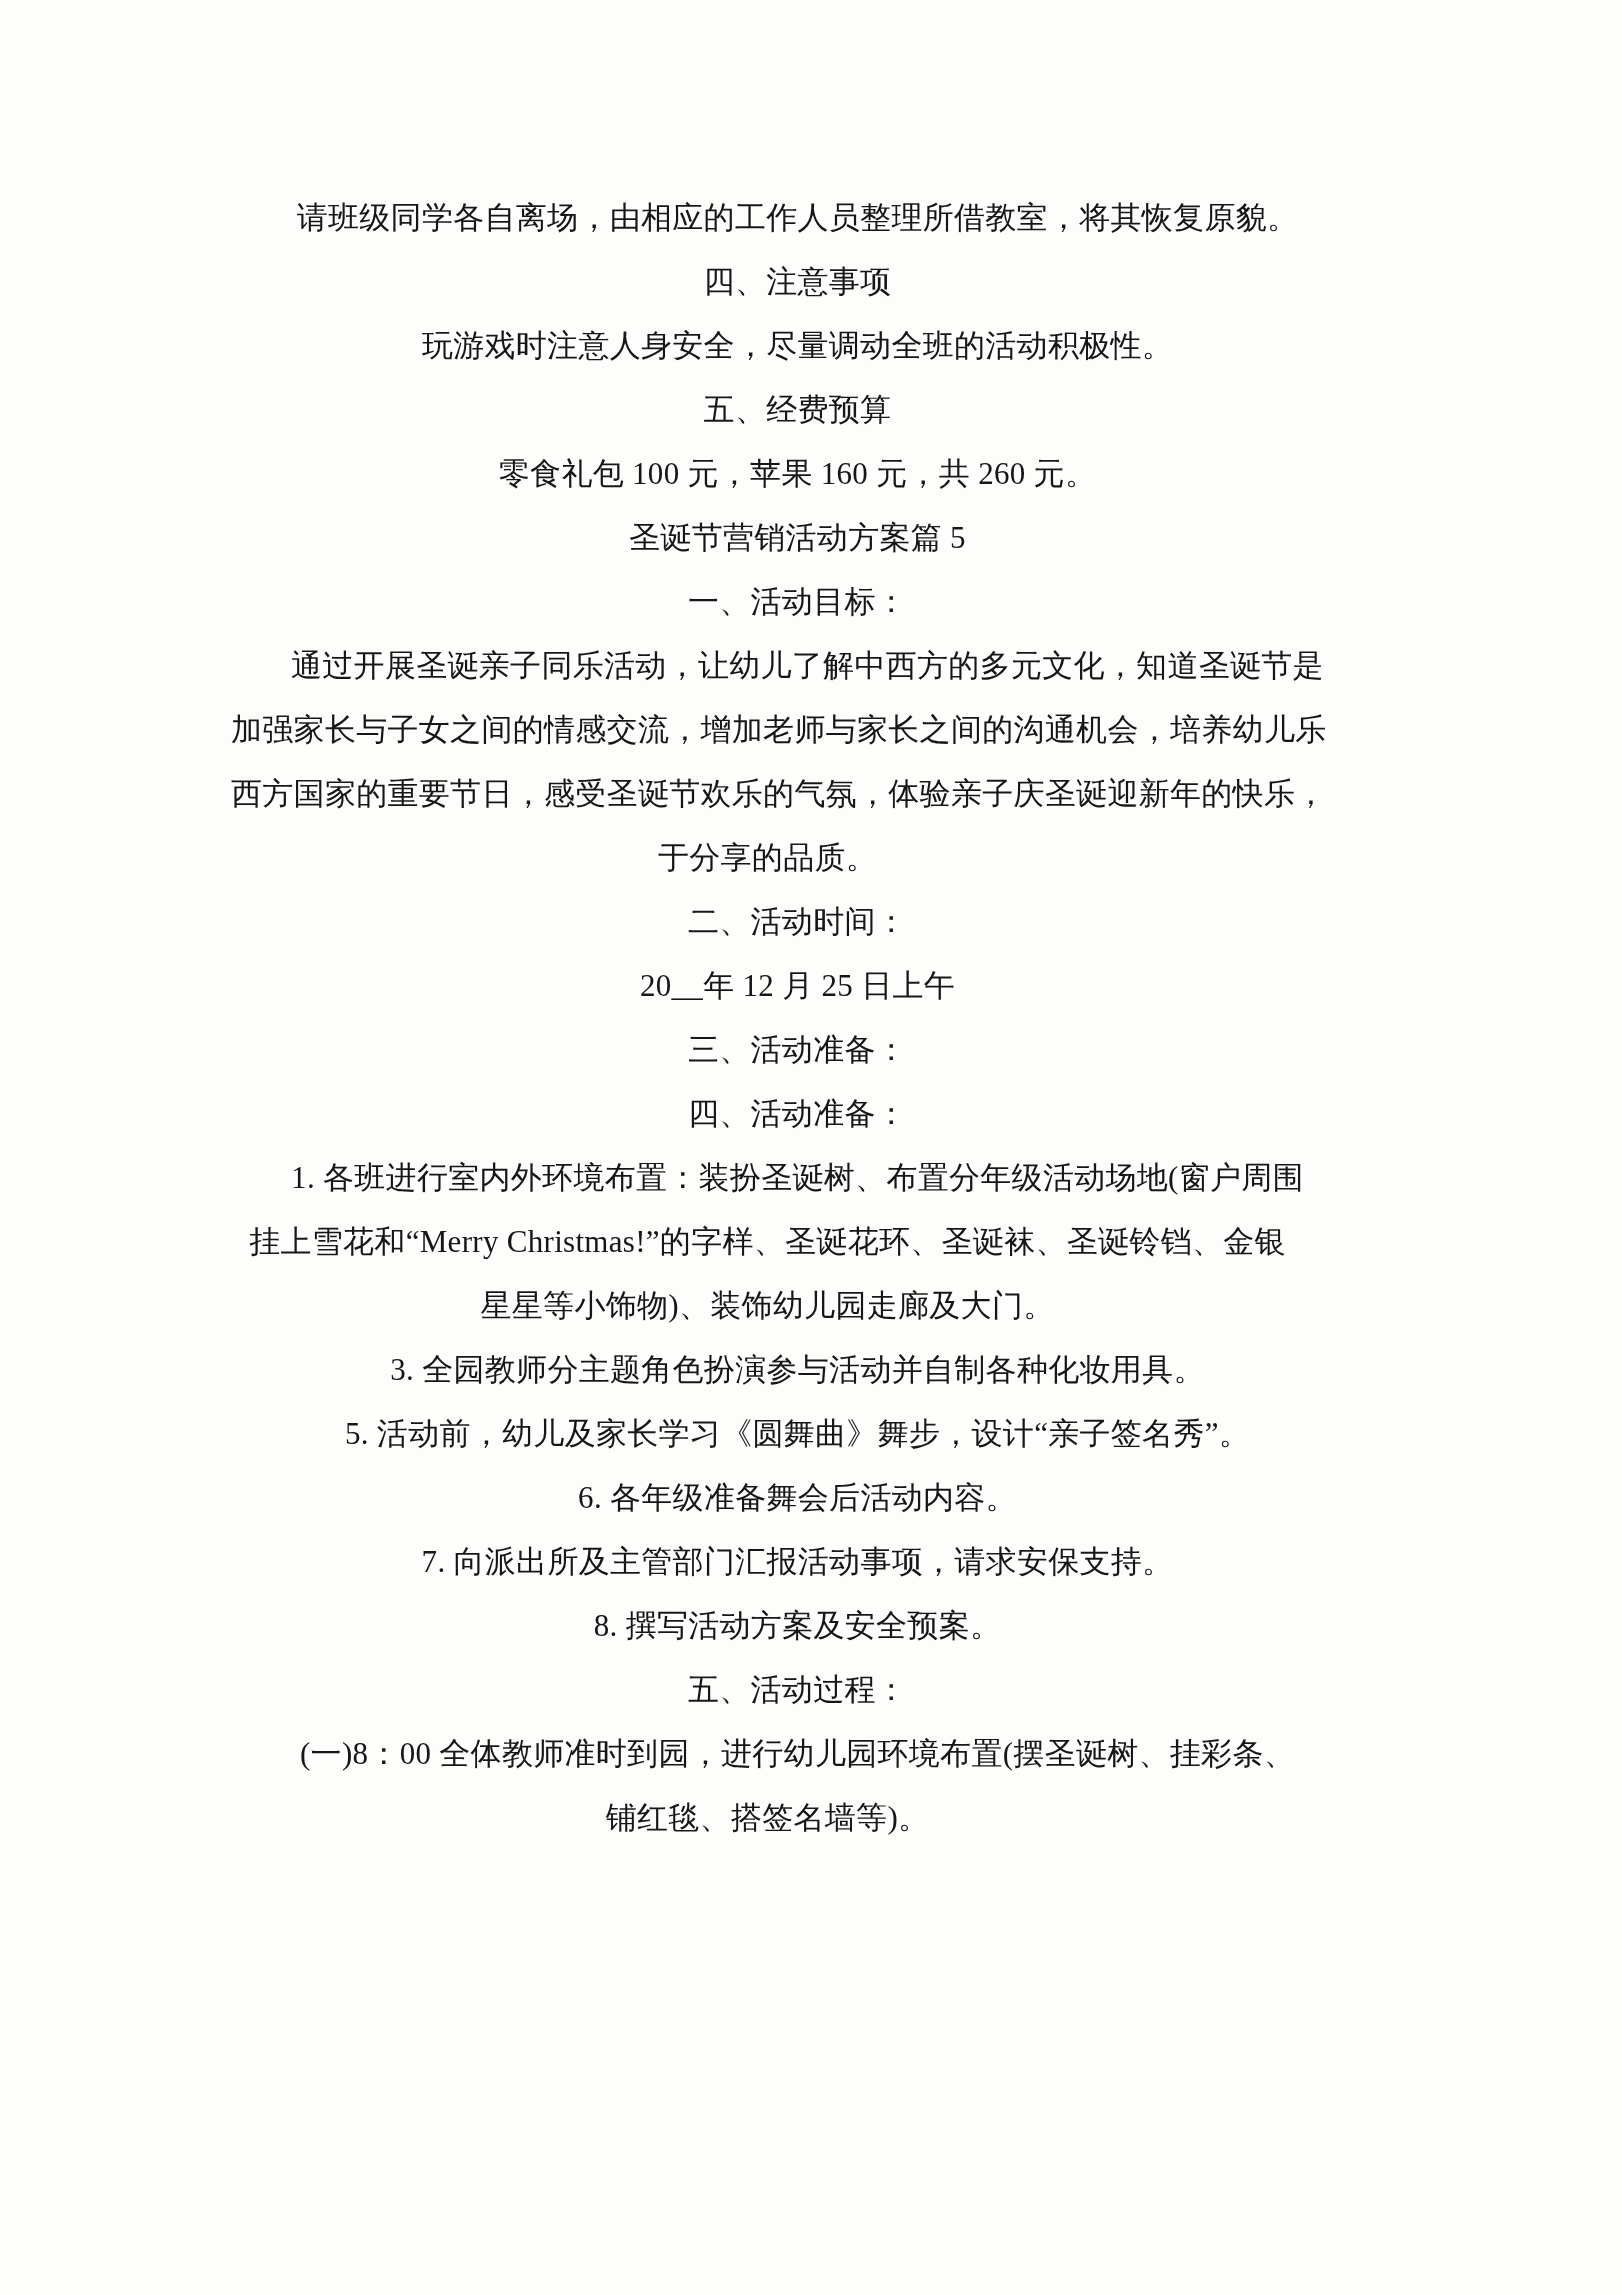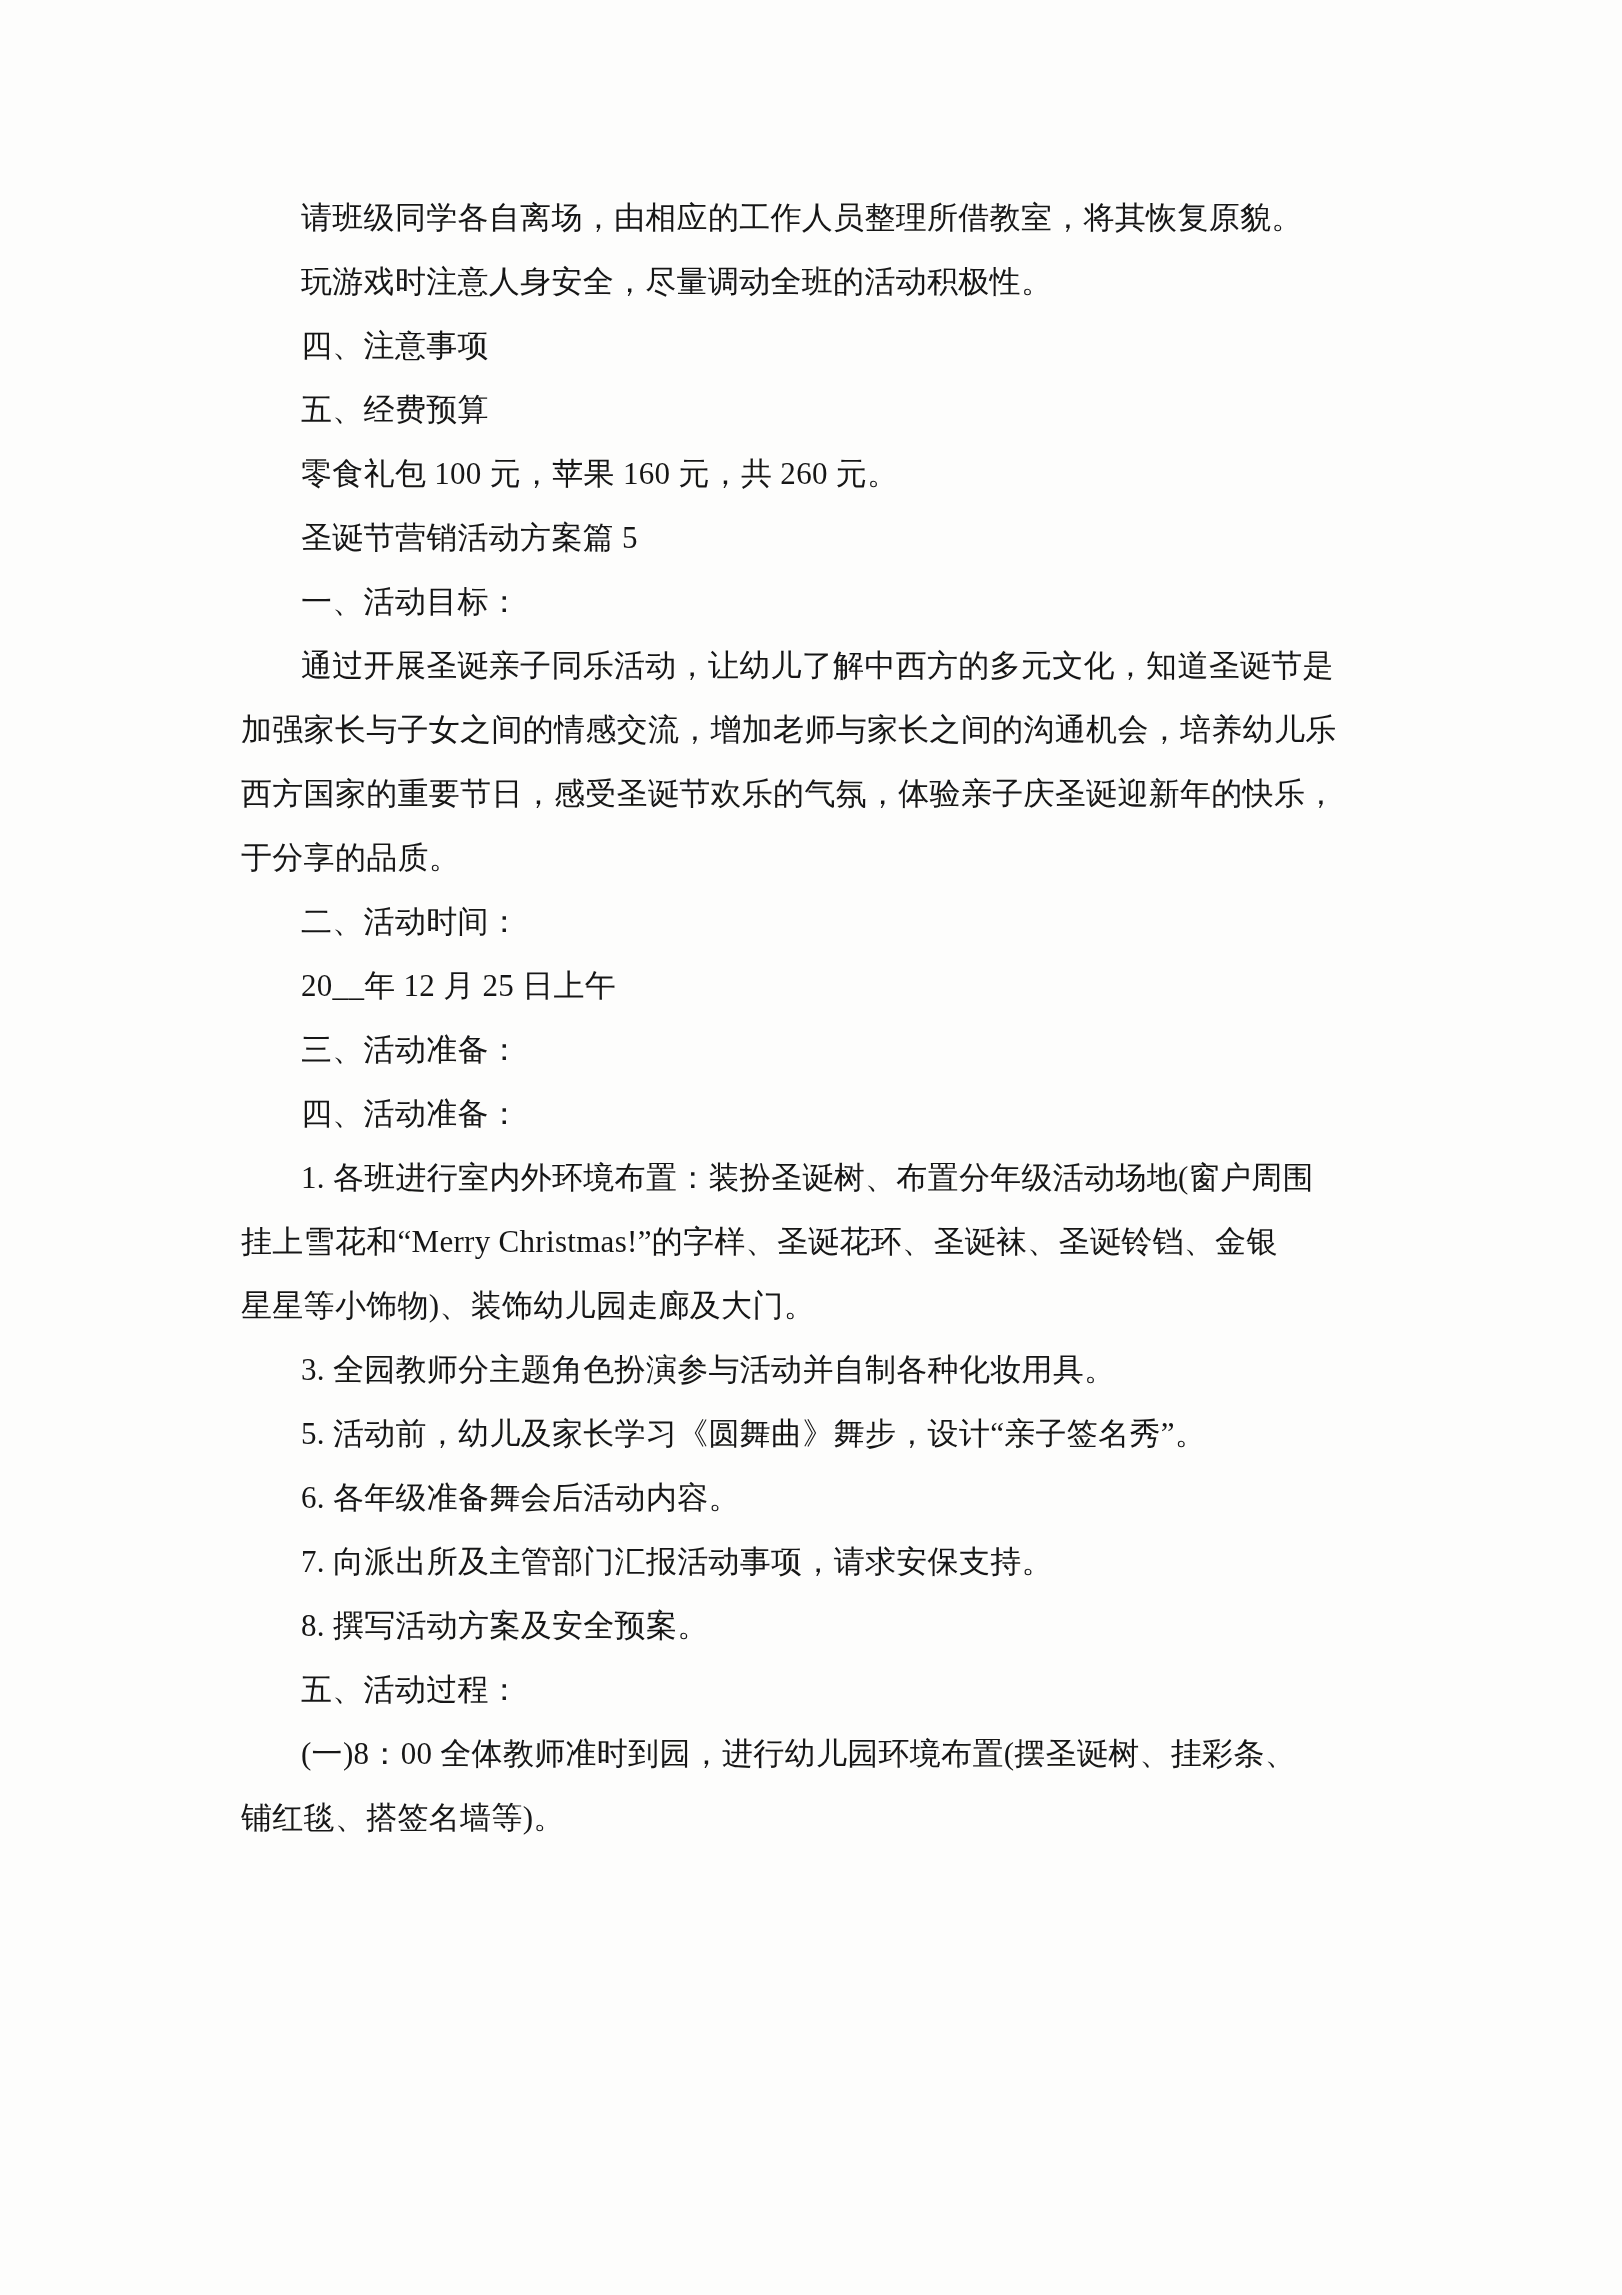--- a/index.html
+++ b/index.html
@@ -15,23 +15,24 @@
   .page {
     position: relative;
     width: 1623px;
     height: 2295px;
     background: #fdfdfc;
     color: #161616;
     font-family: "Liberation Serif", "DejaVu Serif", serif;
   }
   .content {
     position: absolute;
-    left: 241px;
+    left: 231px;
     top: 194px;
     width: 1073px;
+    text-align: center;
   }
   .line {
     display: block;
     height: 64px;
     line-height: 64px;
     font-size: 31px;
     letter-spacing: 0.3px;
     white-space: nowrap;
     vertical-align: top;
   }
@@ -45,22 +46,22 @@
   .indent {
     padding-left: 60px;
   }
 </style>
 </head>
 <body>
 
 <div class="page">
   <div class="content">
     <div class="line indent"><span>请班级同学各自离场，由相应的工作人员整理所借教室，将其恢复原貌。</span></div>
+    <div class="line indent"><span>四、注意事项</span></div>
     <div class="line indent"><span>玩游戏时注意人身安全，尽量调动全班的活动积极性。</span></div>
-    <div class="line indent"><span>四、注意事项</span></div>
     <div class="line indent"><span>五、经费预算</span></div>
     <div class="line indent"><span>零食礼包 100 元，苹果 160 元，共 260 元。</span></div>
     <div class="line indent"><span>圣诞节营销活动方案篇 5</span></div>
     <div class="line indent"><span>一、活动目标：</span></div>
     <div class="line indent"><span>通过开展圣诞亲子同乐活动，让幼儿了解中西方的多元文化，知道圣诞节是</span></div>
     <div class="line"><span>加强家长与子女之间的情感交流，增加老师与家长之间的沟通机会，培养幼儿乐</span></div>
     <div class="line"><span>西方国家的重要节日，感受圣诞节欢乐的气氛，体验亲子庆圣诞迎新年的快乐，</span></div>
     <div class="line"><span>于分享的品质。</span></div>
     <div class="line indent"><span>二、活动时间：</span></div>
     <div class="line indent"><span>20__年 12 月 25 日上午</span></div>

